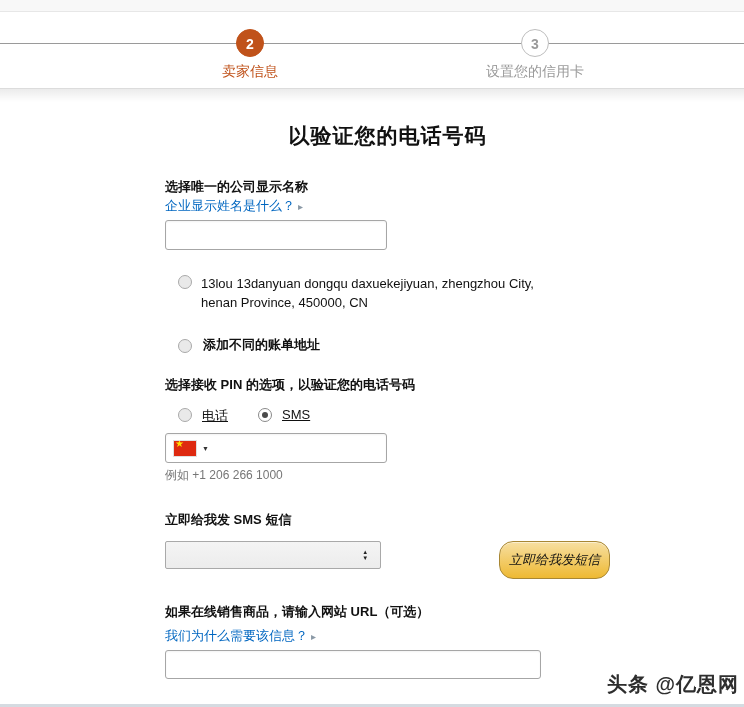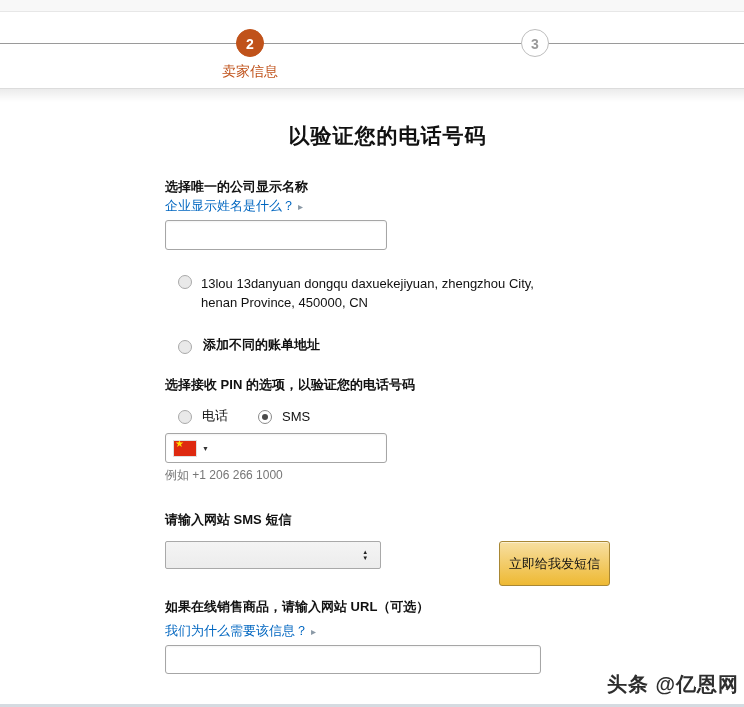--- a/index.html
+++ b/index.html
@@ -55,25 +55,25 @@
     flex: 0 0 auto; width: 14px; height: 14px; border-radius: 50%;
     border: 1px solid #a9a9a9; background: #e9e9e9; margin-top: 1px; cursor: pointer;
   }
   .radio-dot.selected { background: #fff; border-color: #8a8a8a; position: relative; }
   .radio-dot.selected::after {
     content: ""; position: absolute; left: 3px; top: 3px; width: 6px; height: 6px;
     border-radius: 50%; background: #4a4a4a;
   }
   .row-addr1 { margin-top: 24px; margin-left: 13px; }
   .addr-text { margin-left: 9px; font-size: 13px; line-height: 19px; color: #111; width: 342px; }
-  .row-addr2 { margin-top: 24px; margin-left: 13px; align-items: flex-end; }
+  .row-addr2 { margin-top: 24px; margin-left: 13px; align-items: center; }
   .addr2-label { margin-left: 11px; font-size: 13px; font-weight: 700; color: #111; }
 
   .lbl-pin { margin-top: 22px; }
-  .row-pin-options { margin-top: 13px; margin-left: 13px; display: flex; align-items: center; }
+  .row-pin-options { margin-top: 13px; margin-left: 13px; display: flex; align-items: flex-start; text-decoration: underline; }
   .pin-opt-label { font-size: 13px; color: #111; margin-left: 10px; }
   .pin-gap { width: 30px; }
 
   .lbl-phone { margin-top: 17px; }
   .phone-box {
     margin-top: 8px; width: 222px; height: 30px; border: 1px solid #a6a6a6; border-radius: 3px;
     display: flex; align-items: center; padding: 0 8px; background: #fff;
     box-shadow: inset 0 1px 2px rgba(0,0,0,0.05);
   }
   .flag-wrap { display: flex; align-items: center; cursor: pointer; }
@@ -90,28 +90,29 @@
   .lbl-sms { margin-top: 27px; }
   .row-sms { margin-top: 12px; display: flex; align-items: flex-start; }
   .sms-select {
     width: 222px; height: 28px; border: 1px solid #a9a9a9; border-radius: 2px;
     background: linear-gradient(to bottom, #f4f4f4, #ececec);
     display: flex; align-items: center; justify-content: flex-end; padding-right: 12px; cursor: pointer;
   }
   .select-arrows { display: flex; flex-direction: column; line-height: 6px; }
   .select-arrows span { font-size: 6px; color: #222; }
   .send-sms-button {
-    margin-left: 118px; width: 114px; height: 45px; border: 1px solid #a88734; border-radius: 3px;
+    margin-left: 118px; width: 114px; height: 38px; border: 1px solid #a88734; border-radius: 14px;
     background: linear-gradient(to bottom, #f7dfa1, #eeb933);
     font-size: 13px; color: #111; cursor: pointer;
     box-shadow: inset 0 1px 0 rgba(255,255,255,0.5);
     font-family: inherit;
-  }
-
-  .lbl-url { margin-top: 12px; }
+    font-style: italic;
+  }
+
+  .lbl-url { margin-top: 24px; }
   .row-link2 { margin-top: 5px; }
   .input-url { margin-top: 5px; width: 376px; height: 29px; }
 
   
   .watermark {
     position: absolute; right: 5px; bottom: 9px; font-size: 20px; font-weight: 700; color: #2e2e2e;
     letter-spacing: 1px;
     text-shadow: -1px -1px 0 rgba(255,255,255,0.95), 1px 1px 0 rgba(255,255,255,0.95);
   }
   .bottom-line { position: absolute; left: 0; right: 0; bottom: 0; height: 3px; background: #d5dbe1; }
@@ -122,20 +123,21 @@
 <div class="top-strip"></div>
 
 <div class="progress-header">
   <div class="progress-line"></div>
   <div class="step step-2">
     <div class="step-circle">2</div>
     <div class="step-label">卖家信息</div>
   </div>
   <div class="step step-3">
     <div class="step-circle">3</div>
+    <div class="step-label">设置您的信用卡</div>
   </div>
 </div>
 <div class="header-shadow"></div>
 
 <div class="content">
 
   <h1 class="page-title">以验证您的电话号码</h1>
 
   <div class="g-label lbl-company">选择唯一的公司显示名称</div>
   <div class="row-link1">
@@ -167,21 +169,21 @@
   <div class="phone-box">
     <div class="flag-wrap">
       <div class="china-flag">
         <span class="flag-star">★</span>
       </div>
       <span class="flag-caret">▼</span>
     </div>
   </div>
   <div class="phone-example">例如 +1 206 266 1000</div>
 
-  <div class="g-label lbl-sms">请输入网站 SMS 短信</div>
+  <div class="g-label lbl-sms">立即给我发 SMS 短信</div>
 
   <div class="row-sms">
     <div class="sms-select">
       <span></span>
       <span class="select-arrows">
         <span>▲</span>
         <span>▼</span>
       </span>
     </div>
     <button class="send-sms-button">立即给我发短信</button>

